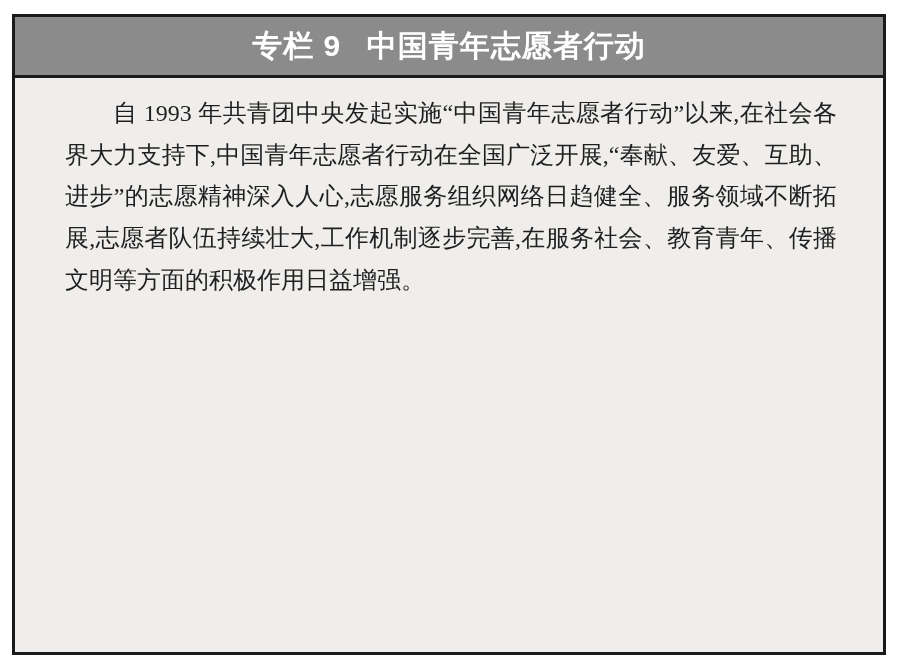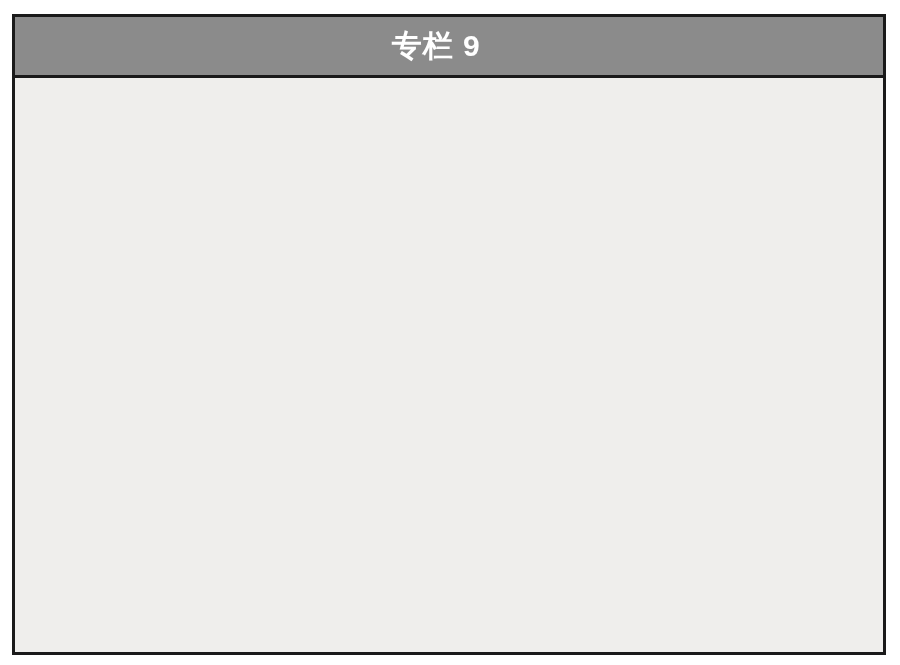--- a/index.html
+++ b/index.html
@@ -58,18 +58,20 @@
   }
 </style>
 </head>
 <body>
 
 <div class="page">
   <div class="panel">
     <div class="panel-header">
       <span>专栏 9</span>
       <span class="title-gap"></span>
+      <span>中国青年志愿者行动</span>
     </div>
     <div class="panel-body">
 
+    <p>自 1993 年共青团中央发起实施“中国青年志愿者行动”以来,在社会各界大力支持下,中国青年志愿者行动在全国广泛开展,“奉献、友爱、互助、进步”的志愿精神深入人心,志愿服务组织网络日趋健全、服务领域不断拓展,志愿者队伍持续壮大,工作机制逐步完善,在服务社会、教育青年、传播文明等方面的积极作用日益增强。</p>
       </div>
   </div>
 </div>
 
 </body></html>

